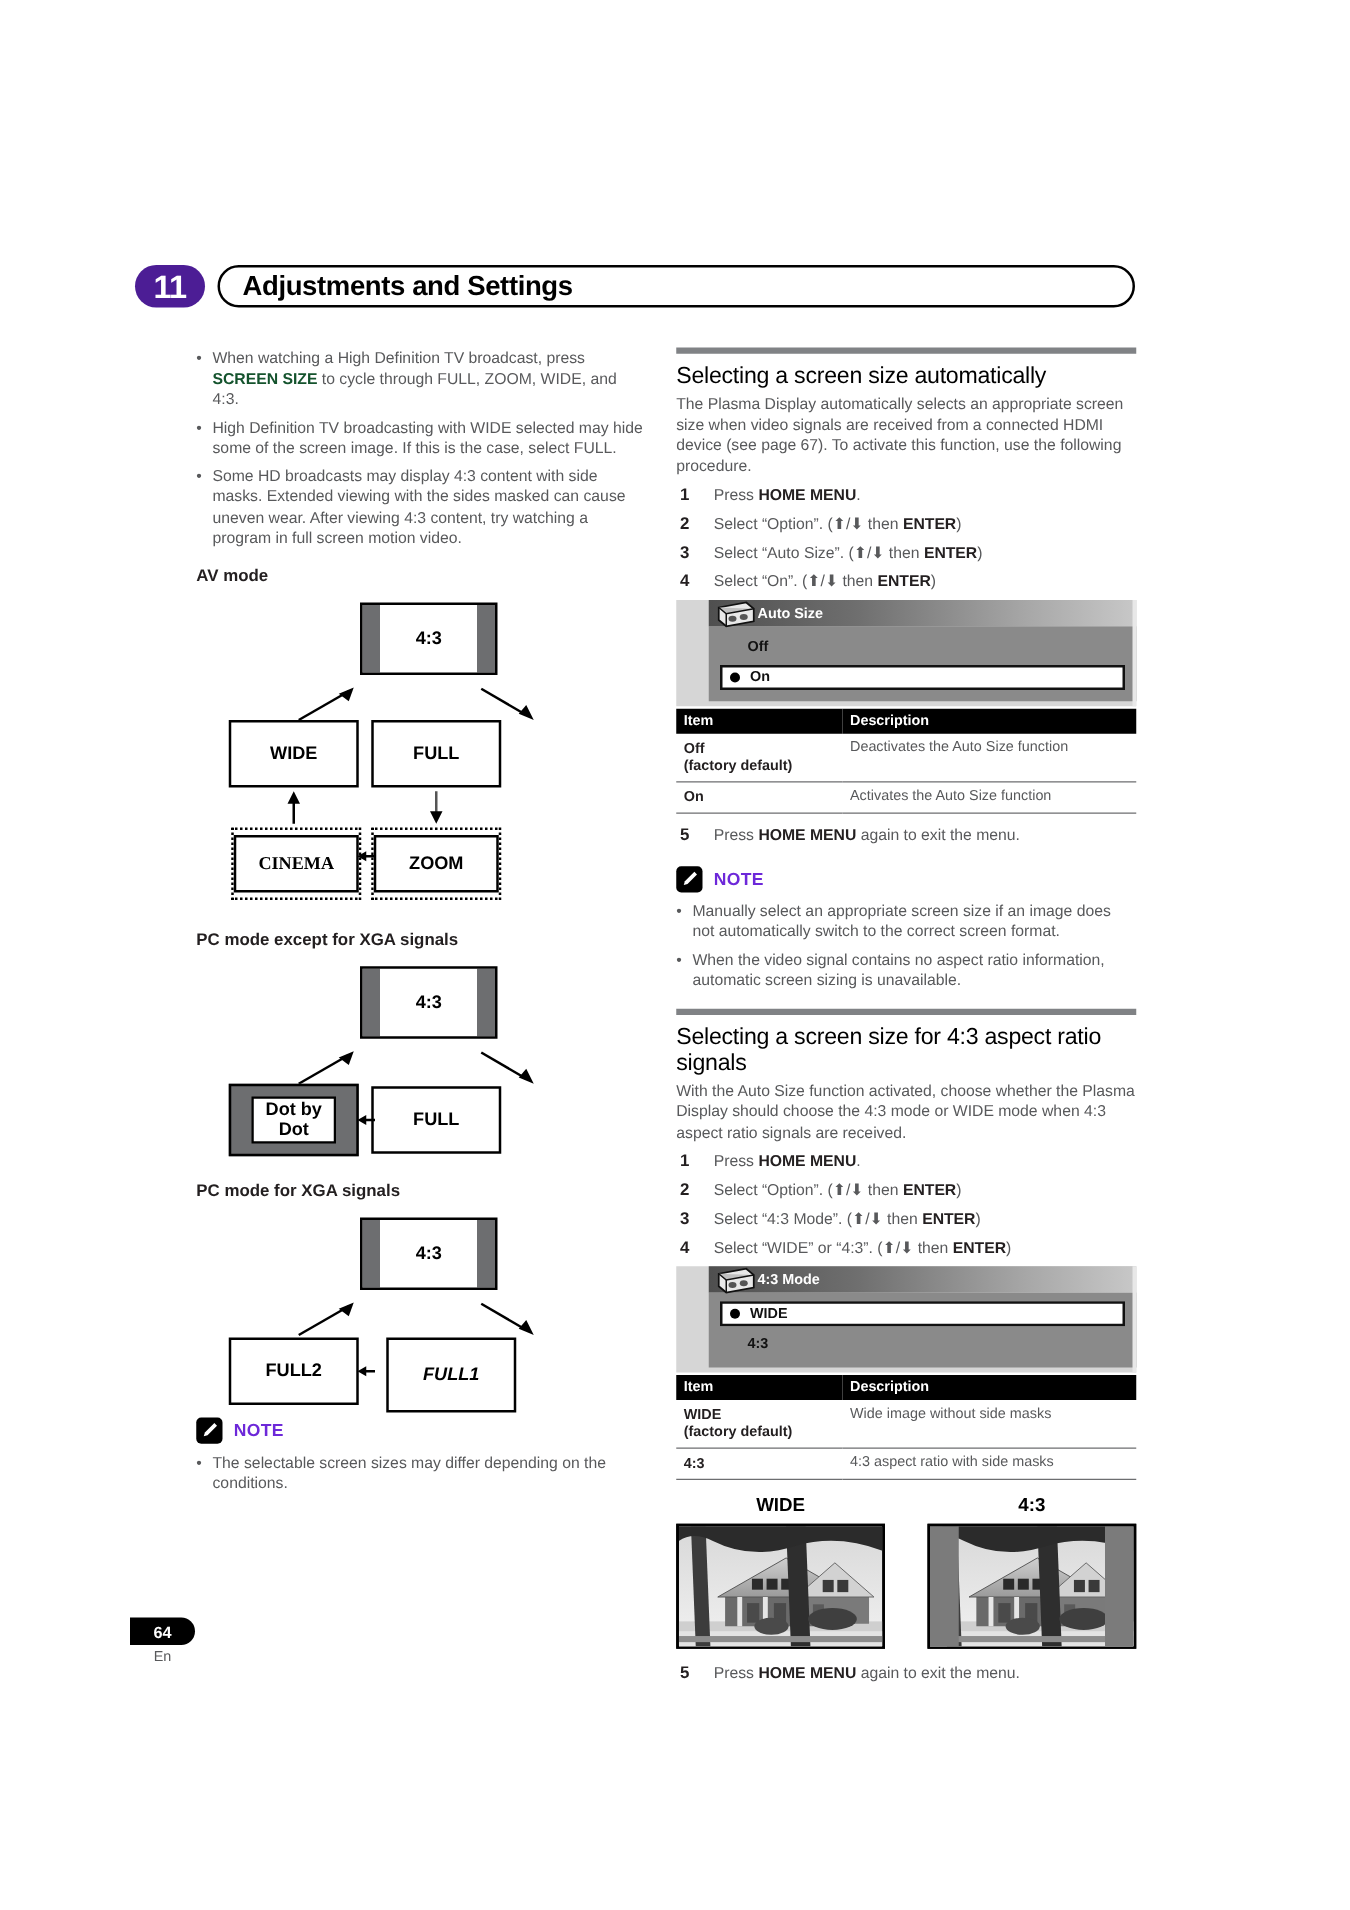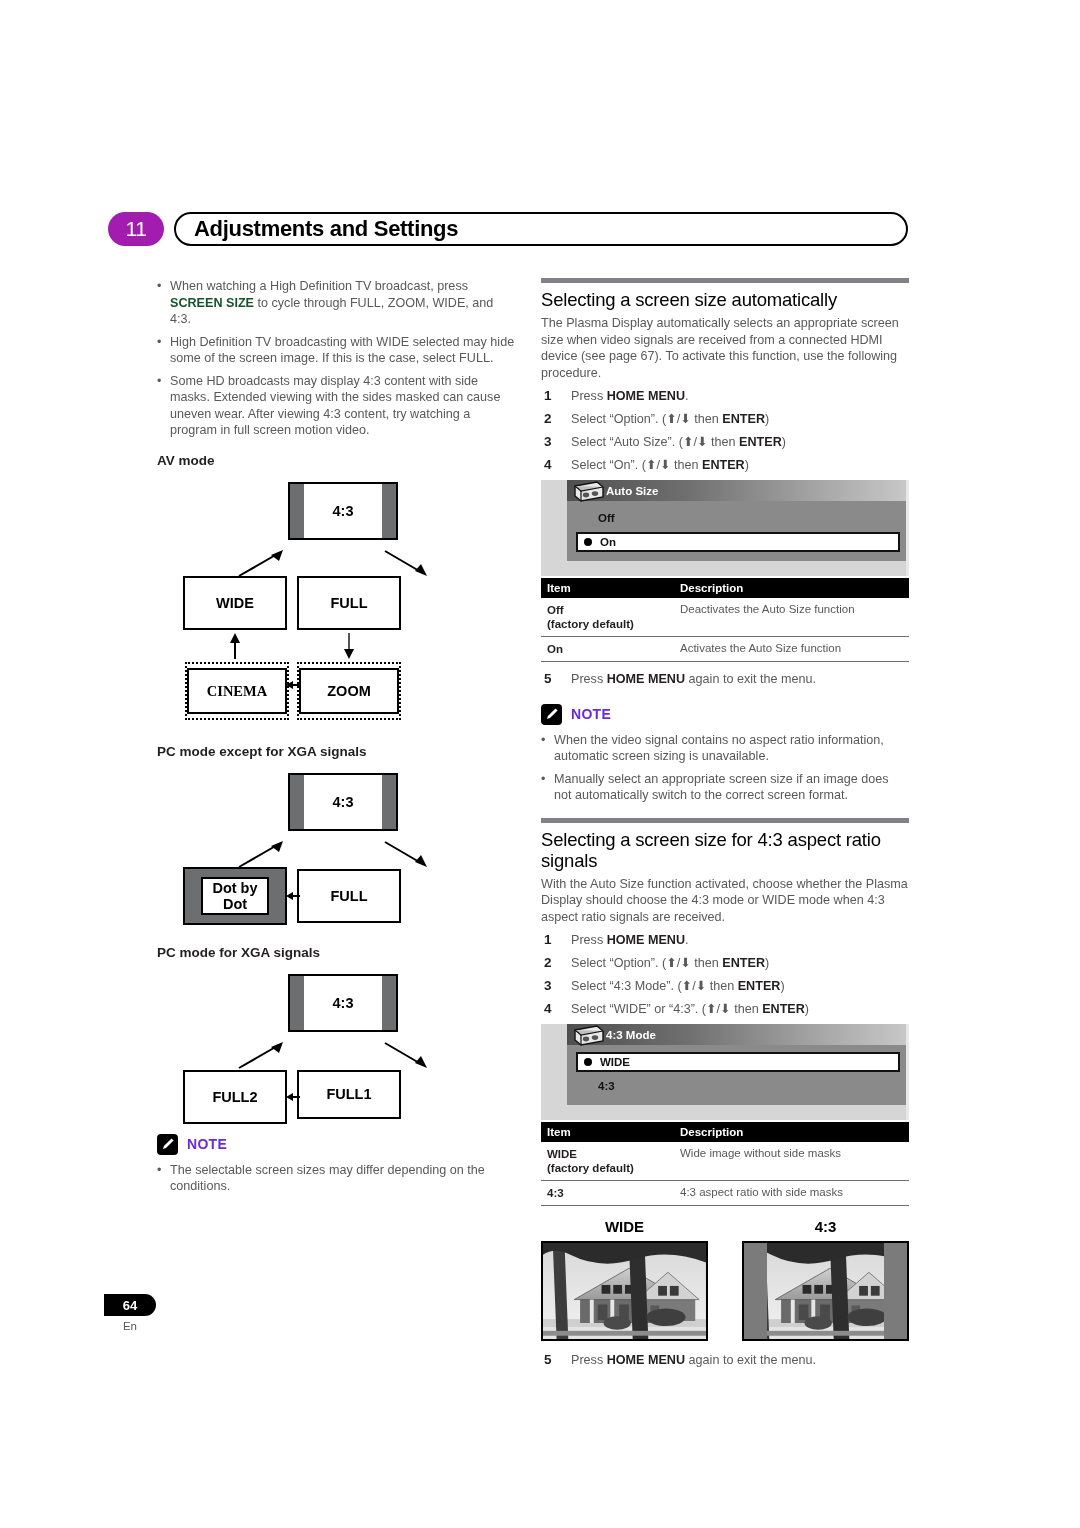--- a/index.html
+++ b/index.html
@@ -9,22 +9,22 @@
     font-family: "Liberation Sans", sans-serif;
     color: #231f20;
     overflow: hidden;
   }
   .page { position: relative; width: 1080px; height: 1528px; }
 
   
   .header { position: absolute; left: 108px; top: 212px; width: 800px; height: 34px; }
   .chap-num {
     position: absolute; left: 0; top: 0; width: 56px; height: 34px;
-    background: #a21caf; border-radius: 17px;
-    color: #fff; font-size: 21px; font-weight: normal;
+    background: #4c1d95; border-radius: 17px;
+    color: #fff; font-size: 26px; font-weight: bold;
     display: flex; align-items: center; justify-content: center;
     letter-spacing: -0.5px;
   }
   .chap-pill {
     position: absolute; left: 66px; top: 0; width: 734px; height: 34px;
     border: 2px solid #000; border-radius: 17px;
     display: flex; align-items: center;
   }
   .chap-title {
     padding-left: 18px; font-size: 22px; font-weight: bold; color: #000;
@@ -110,21 +110,21 @@
     margin-bottom: 6.5px;
   }
   .steps li .num {
     position: absolute; left: 3px; top: 0;
     font-size: 13.5px; font-weight: bold; color: #231f20;
   }
   .steps li b { color: #231f20; font-weight: bold; }
 
   
   .osd { width: 368px; position: relative; }
-  .osd-shell { background: #d6d6d6; padding: 0 0 15px 0; }
+  .osd-shell { background: #d6d6d6; padding: 0 0 4px 0; }
   .osd-inner { margin-left: 26px; width: 342px; }
   .osd-bar {
     height: 21px;
     background: linear-gradient(to right, #4f4f4f 0%, #6f6f6f 35%, #a8a8a8 75%, #c8c8c8 100%);
     display: flex; align-items: center; position: relative;
   }
   .osd-bar .vcr { position: absolute; left: 3px; top: -3px; }
   .osd-bar .osd-title {
     margin-left: 39px; font-size: 11.5px; font-weight: bold; color: #fff;
   }
@@ -312,21 +312,21 @@
       </div>
       <div class="arrow" style="left:224px; top:72px;">
         <svg width="50" height="30" viewBox="0 0 50 30">
             <path d="M4,3 L40,24" stroke="#000" stroke-width="2" fill="none"></path>
             <path d="M46,28 L34,23 L40,16 Z" fill="#000"></path>
           </svg>
       </div>
       <div class="dbox" style="left:26px; top:102px; width:104px; height:54px;">
         <span>FULL2</span>
       </div>
-      <div class="dbox" style="left:140px; top:102px; width:104px; height:49px;">
+      <div class="dbox" style="left:152px; top:102px; width:104px; height:60px;font-style:italic;">
         <span>FULL1</span>
       </div>
       <div class="arrow" style="left:128px; top:122px;">
         <svg width="16" height="14" viewBox="0 0 16 14">
             <path d="M15,7 L5,7" stroke="#000" stroke-width="2" fill="none"></path>
             <path d="M1,7 L8,3 L8,11 Z" fill="#000"></path>
           </svg>
       </div>
     </div>
 
@@ -411,22 +411,22 @@
 
     <div class="note-head">
       <span class="note-icon">
         <svg width="14" height="14" viewBox="0 0 14 14">
             <path d="M10.5,1.4 L12.6,3.5 L5.0,11.1 L2.0,12.0 L2.9,9.0 Z" fill="#fff"></path>
           </svg>
       </span>
       <span class="note-label">NOTE</span>
     </div>
     <ul class="bullets">
+      <li>Manually select an appropriate screen size if an image does not automatically switch to the correct screen format.</li>
       <li>When the video signal contains no aspect ratio information, automatic screen sizing is unavailable.</li>
-      <li>Manually select an appropriate screen size if an image does not automatically switch to the correct screen format.</li>
     </ul>
 
     <div class="sec-rule" style="margin-top:14px;"></div>
     <div class="sec-title">Selecting a screen size for 4:3 aspect ratio signals</div>
     <div class="body-text">With the Auto Size function activated, choose whether the Plasma Display should choose the 4:3 mode or WIDE mode when 4:3 aspect ratio signals are received.</div>
 
     <ol class="steps">
       <li><span class="num">1</span><span>Press </span><b>HOME MENU</b><span>.</span></li>
       <li><span class="num">2</span><span>Select “Option”. (⬆/⬇ then </span><b>ENTER</b><span>)</span></li>
       <li><span class="num">3</span><span>Select “4:3 Mode”. (⬆/⬇ then </span><b>ENTER</b><span>)</span></li>

